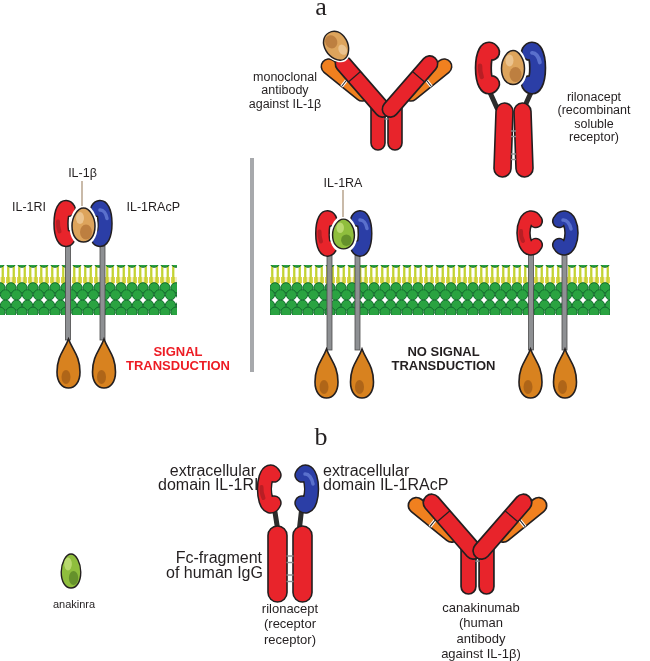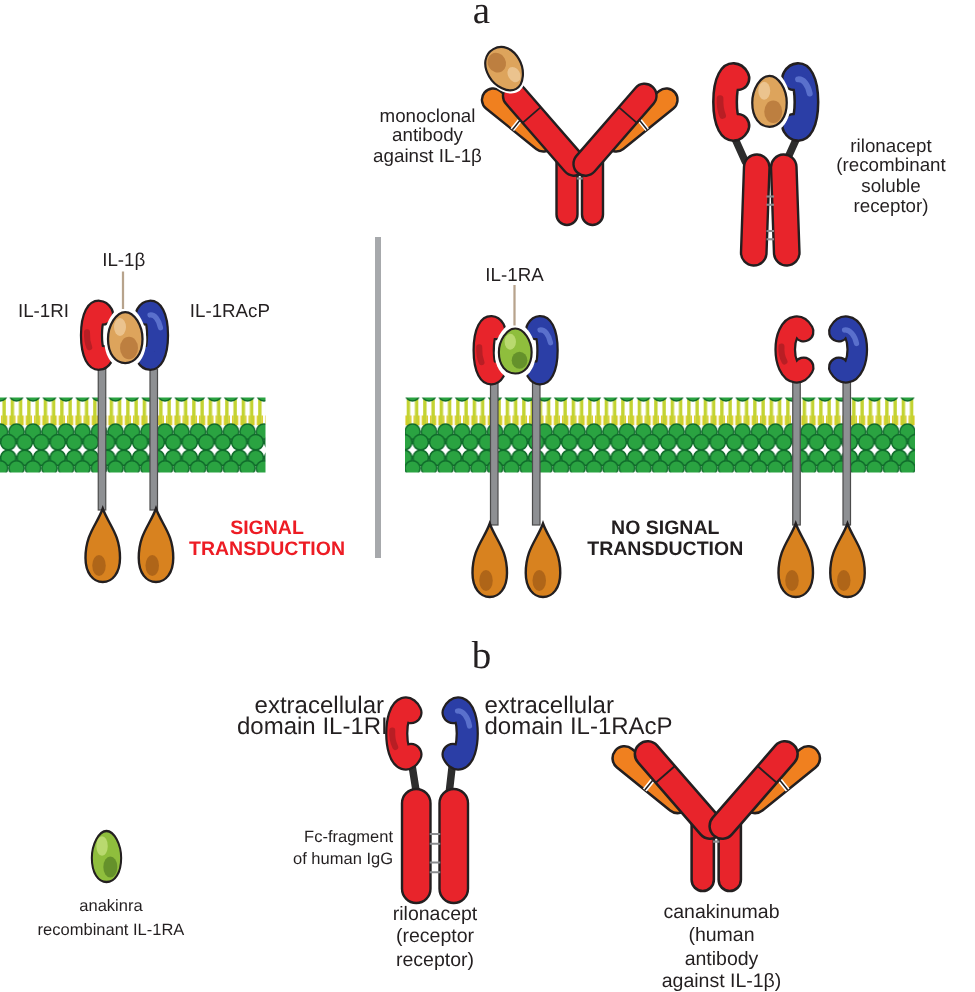--- a/index.html
+++ b/index.html
@@ -13,21 +13,21 @@
        font-family:"Liberation Sans",sans-serif;}
   #art{position:absolute;left:0;top:0;}
   .t{position:absolute;color:var(--text-black);font-size:12.5px;line-height:13.3px;
      text-align:center;white-space:nowrap;}
   .t div{display:block;}
   .rt{text-align:right;} .lt{text-align:left;}
   .bold{font-weight:bold;font-size:13px;line-height:14.3px;}
   .red-t{color:var(--signal-red);}
   .big{font-size:13px;line-height:15.4px;}
   .med{font-size:16px;line-height:13.5px;}
-  .fc{font-size:11px;line-height:14.6px;}
+  .fc{font-size:16px;line-height:14.6px;}
   .ana{font-size:11px;line-height:16.4px;}
   .serif{font-family:"Liberation Serif",serif;font-size:26px;line-height:26px;}
   
   .red{fill:var(--receptor-red);}
   .orange{fill:var(--antibody-orange);} .tan{fill:var(--il1b-tan);}
   .green{fill:var(--il1ra-green);}
   .outl{stroke:#231f20;stroke-width:1.6;}
   .head{fill:var(--membrane-green);stroke:#0f6b2a;stroke-width:1;}
   .stalk{fill:#8e9093;stroke:#4b4b4b;stroke-width:0.8;}
   .drop{fill:var(--intracellular-orange);stroke:#231f20;stroke-width:1.6;}
@@ -318,21 +318,20 @@
   <div>domain IL-1RAcP</div>
 </div>
 
 <div class="t fc rt" style="left:166px;top:551px;width:96px;">
   <div>Fc-fragment</div>
   <div>of human IgG</div>
 </div>
 
 <div class="t ana" style="left:8px;top:596px;width:132px;">
   <div>anakinra</div>
-  <div>recombinant IL-1RA</div>
 </div>
 
 <div class="t big" style="left:240px;top:601px;width:100px;">
   <div>rilonacept</div>
   <div>(receptor</div>
   <div>receptor)</div>
 </div>
 
 <div class="t big" style="left:421px;top:600px;width:120px;">
   <div>canakinumab</div>

